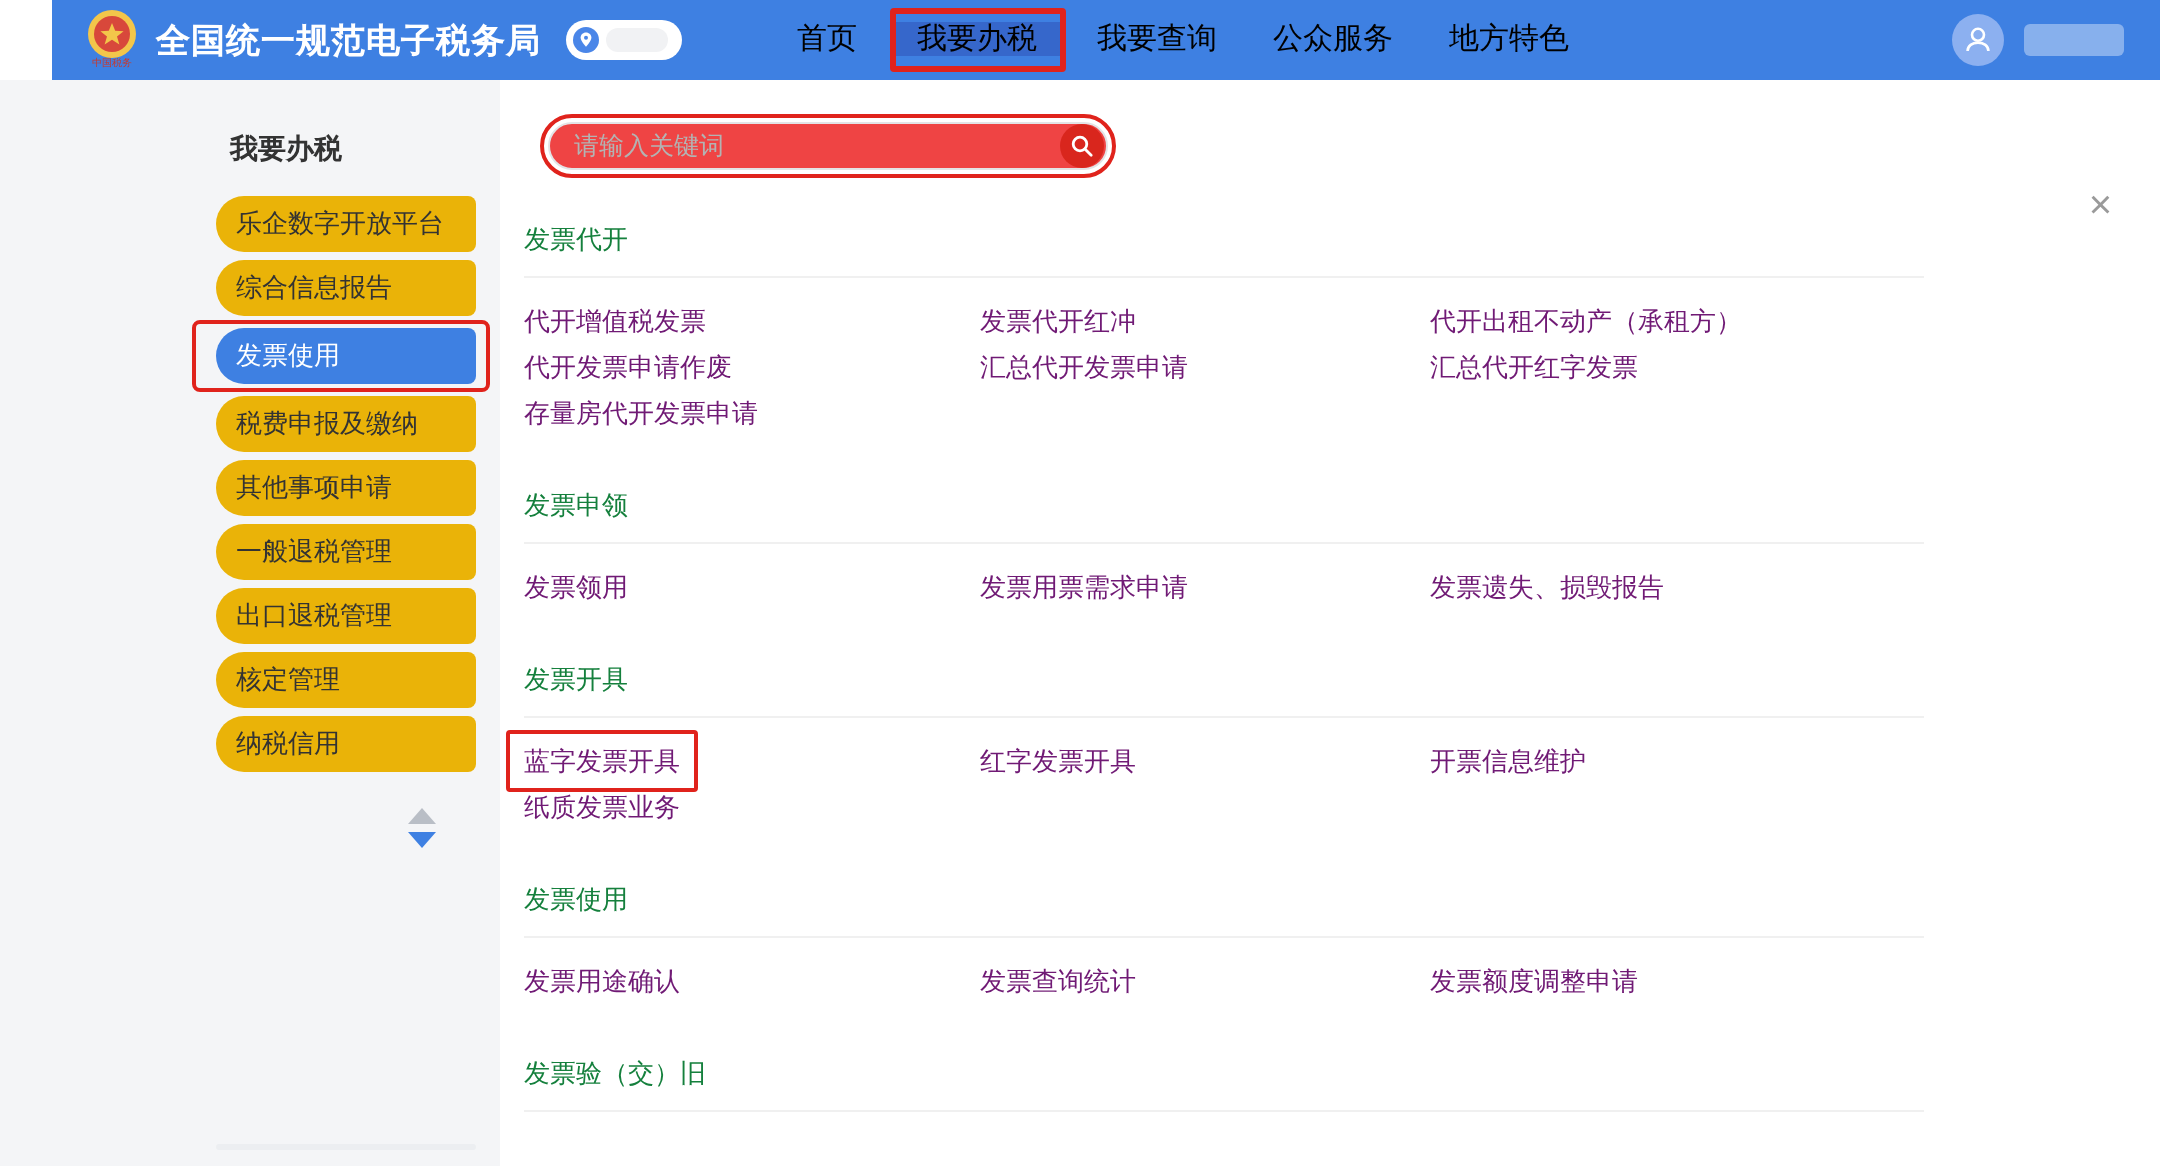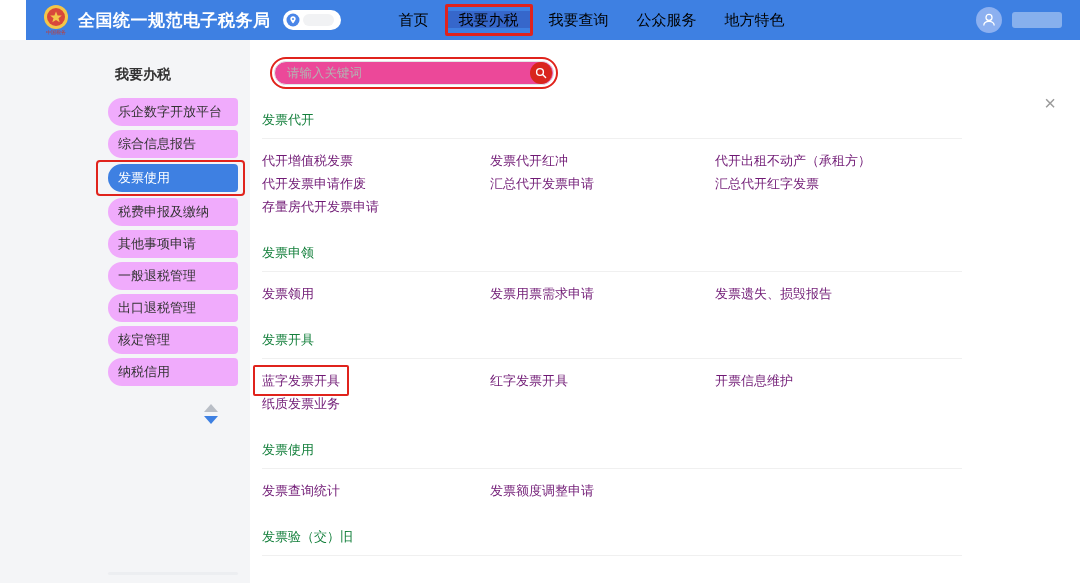--- a/index.html
+++ b/index.html
@@ -21,35 +21,35 @@
   .user { margin-left:auto; display:flex; align-items:center; }
   .avatar { width:26px; height:26px; border-radius:50%; background:#8cb0f0; display:flex; align-items:center; justify-content:center; }
   .user-name-redacted { width:50px; height:16px; border-radius:3px; background:rgba(255,255,255,.38); margin:0 4px 0 10px; }
 
   
   .layout { display:flex; height:543px; }
 
   
   .sidebar { width:250px; background:#f4f5f7; position:relative; flex:none; }
   .side-header { font-size:14px; font-weight:bold; color:#333; margin:26px 0 14px 115px; }
-  .pill { width:130px; height:28px; margin:0 0 4px 108px; background:#f0abfc; border-radius:14px 4px 4px 14px;
+  .pill { width:130px; height:28px; margin:0 0 4px 108px; background:#eab308; border-radius:14px 4px 4px 14px;
           font-size:13px; color:#333; display:flex; align-items:center; padding-left:10px; cursor:pointer; white-space:nowrap; }
   .pill.selected { background:#3e80e2; color:#fff; }
   .side-red-box { border:2px solid #e0231c; border-radius:4px; width:fit-content; padding:2px 5px 2px 10px; margin:-2px 0 2px 96px; }
   .side-red-box .pill { margin:0; }
   .arrows { margin:18px 0 0 171px; display:flex; flex-direction:column; align-items:center; }
   .tri-up { width:0; height:0; border-left:7px solid transparent; border-right:7px solid transparent; border-bottom:8px solid #b9bec6; cursor:pointer; }
   .tri-down { width:0; height:0; border-left:7px solid transparent; border-right:7px solid transparent; border-top:8px solid #3e80e2; margin-top:4px; cursor:pointer; }
   .pill-ghost { position:absolute; left:108px; bottom:8px; width:130px; height:3px; background:#eceef1; border-radius:2px; }
 
   
   .main { flex:1; background:#fff; position:relative; padding:17px 0 0 12px; }
   .close-x { position:absolute; top:53px; right:24px; font-size:20px; line-height:20px; color:#9a9a9a; cursor:pointer; }
   .search-outer { display:inline-flex; border:2px solid #e0231c; border-radius:999px; padding:2px; margin-left:8px; }
-  .search-pill { width:280px; height:24px; border:1px solid #e3e4e6; border-radius:999px; display:flex; align-items:center; background:#ec4899; }
+  .search-pill { width:280px; height:24px; border:1px solid #e3e4e6; border-radius:999px; display:flex; align-items:center; background:#ef4444; }
   .search-input { flex:1; border:none; outline:none; background:transparent; font-size:12.5px; color:#333; padding:0 8px 0 12px; font-family:inherit; }
   .search-input::placeholder { color:#b3b3b3; }
   .search-btn { width:22px; height:22px; border:none; border-radius:50%; background:#d9261d; margin-right:1px; flex:none;
                 display:flex; align-items:center; justify-content:center; cursor:pointer; }
 
   .sections { margin-top:22px; width:700px; }
   .section { margin-top:26px; }
   .section:first-child { margin-top:0; }
   .sec-title { font-size:13px; color:#15803d; }
   .sec-divider { border:none; border-top:1px solid #f0f0f0; margin-top:9px; }
@@ -176,20 +176,21 @@
           <span class="sec-item">红字发票开具</span>
           <span class="sec-item">开票信息维护</span>
           <span class="sec-item">纸质发票业务</span>
         </div>
       </div>
 
       <div class="section">
         <div class="sec-title">发票使用</div>
         <hr class="sec-divider">
         <div class="sec-grid">
+          <span class="sec-item">发票用途确认</span>
           <span class="sec-item">发票查询统计</span>
           <span class="sec-item">发票额度调整申请</span>
         </div>
       </div>
 
       <div class="section">
         <div class="sec-title">发票验（交）旧</div>
         <hr class="sec-divider">
       </div>
 

